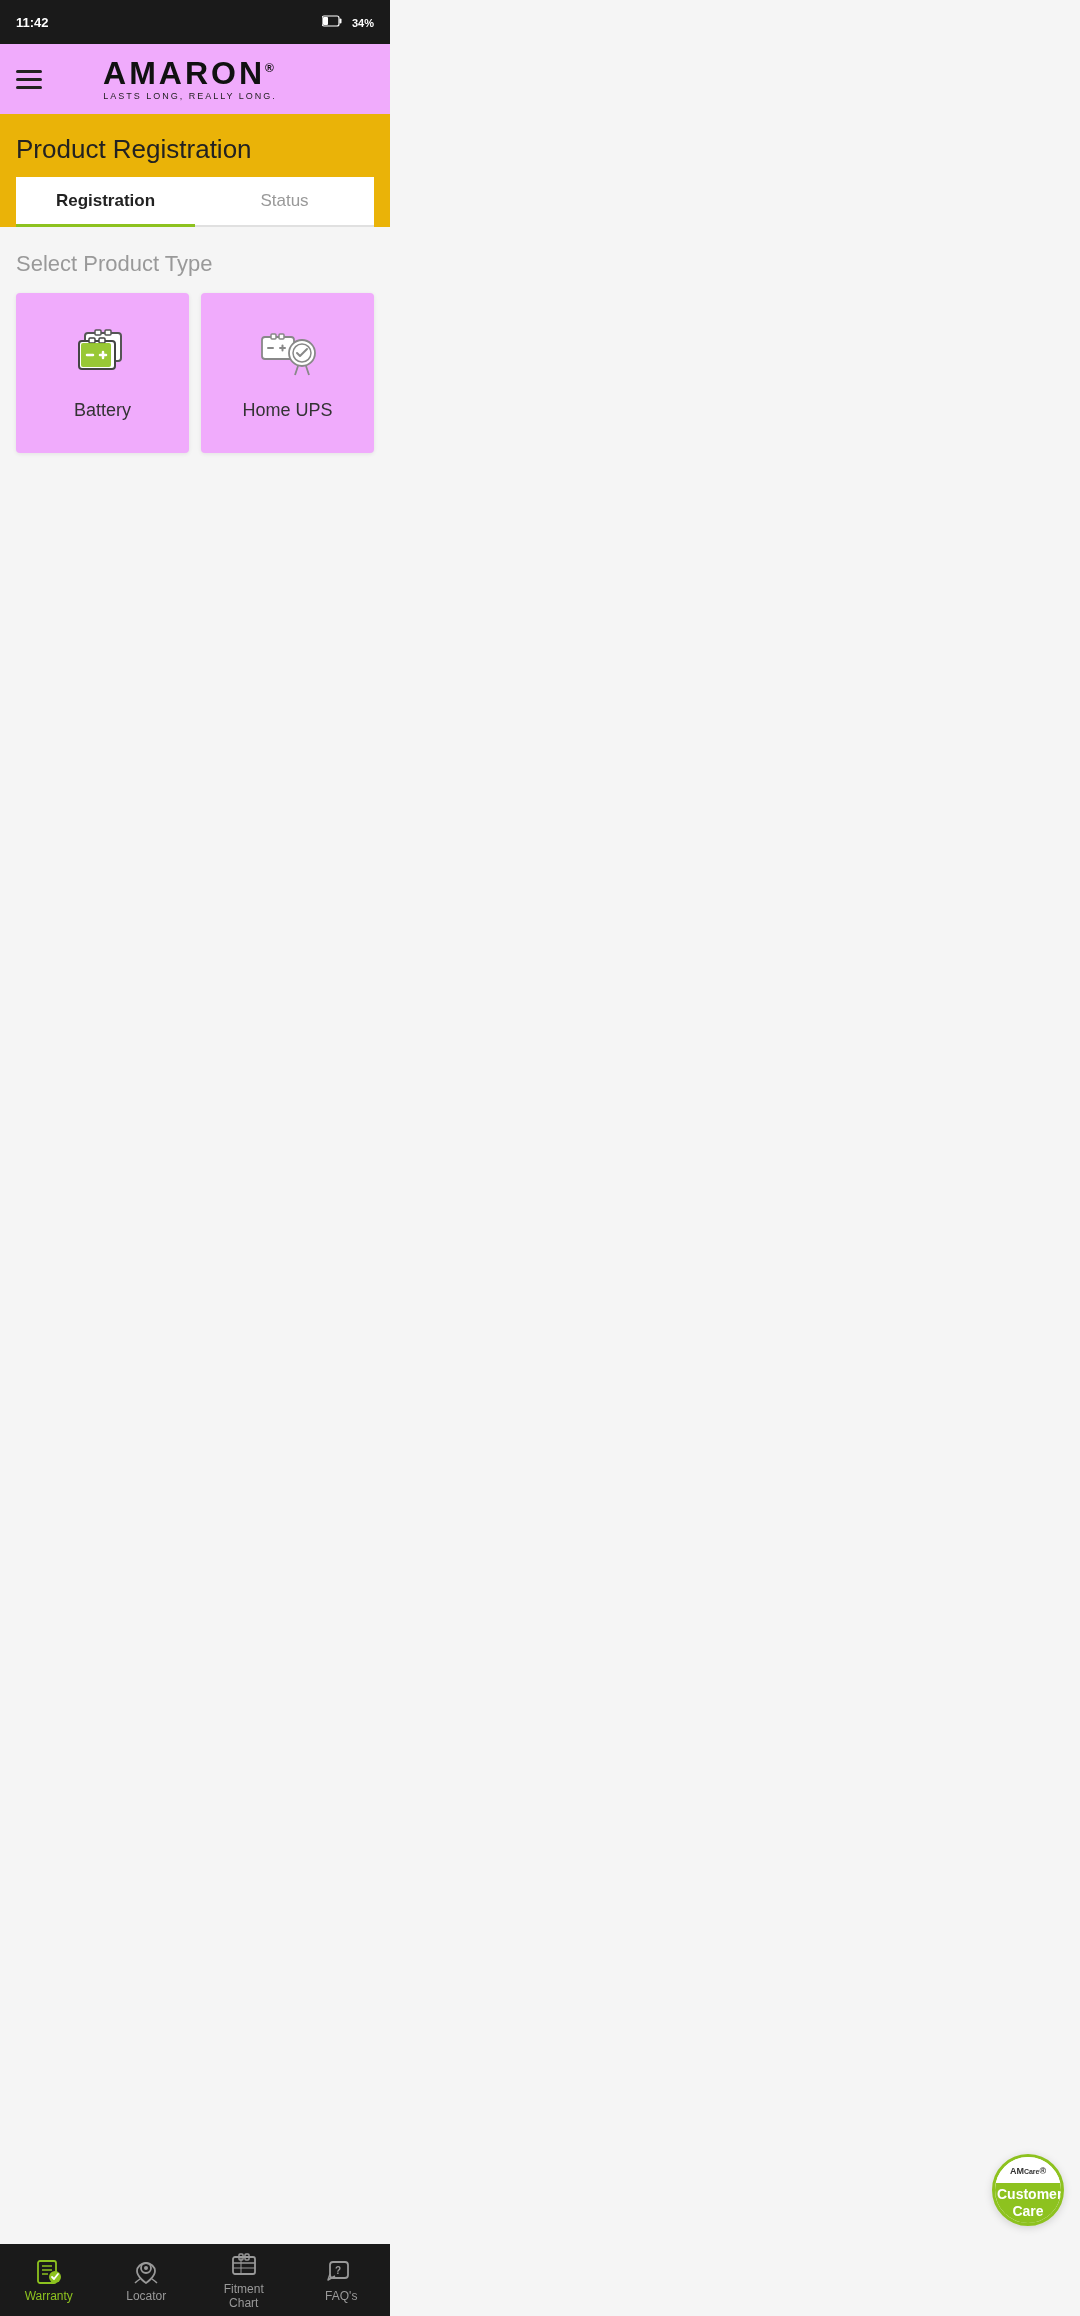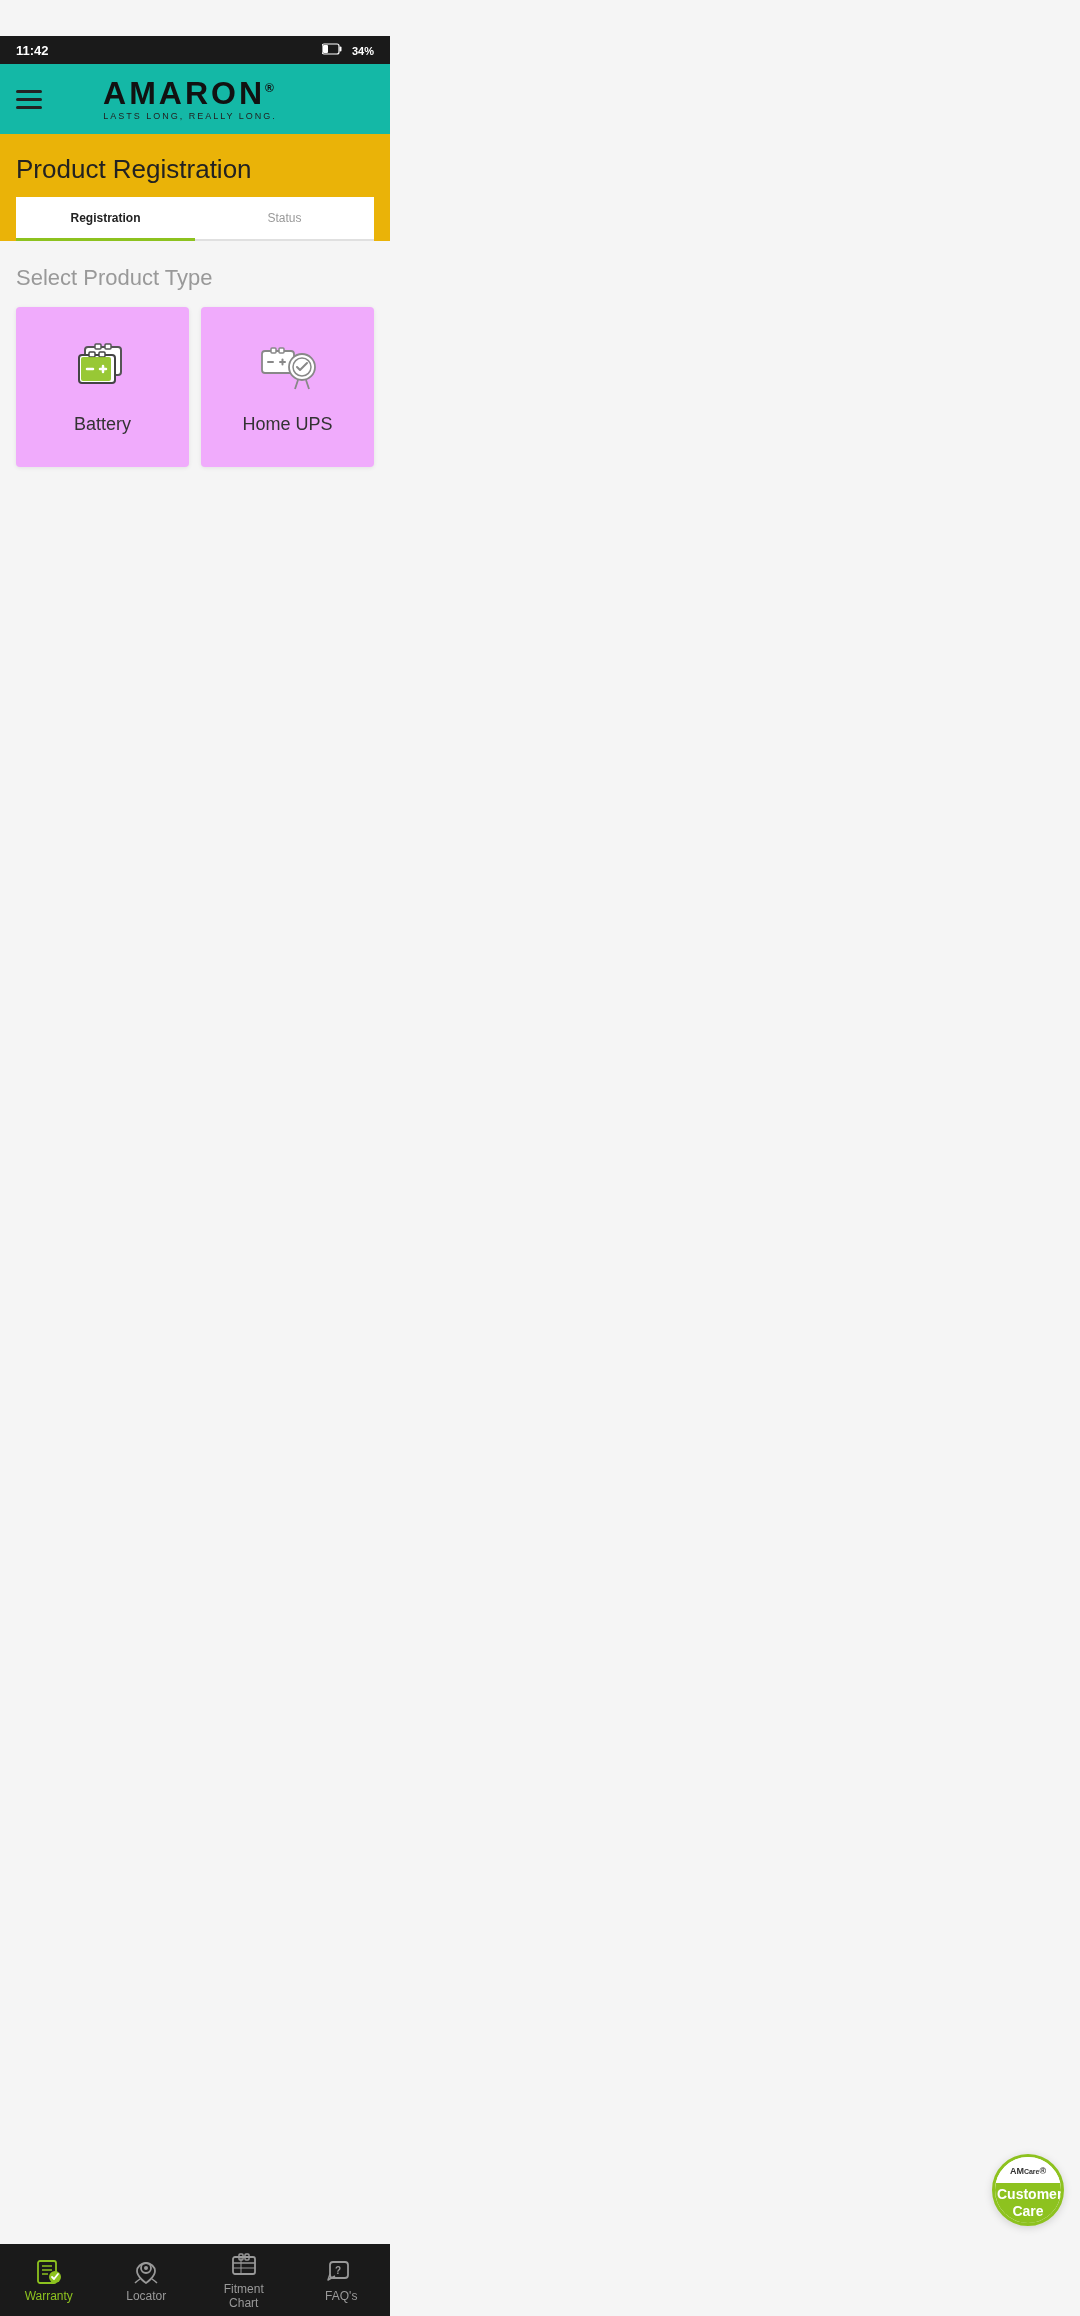--- a/index.html
+++ b/index.html
@@ -16,33 +16,32 @@
     
     .status-bar {
       background: #1a1a1a;
       color: white;
       display: flex;
       justify-content: space-between;
       align-items: center;
       padding: 6px 16px;
       font-size: 13px;
       font-weight: 600;
-      height: 28px;
-      margin-top: 36px;
+      height: 44px;
     }
     .status-right {
       display: flex;
       align-items: flex-end;
       gap: 10px;
       font-size: 11px;
     }
 
     
     .header {
-      background: #14b8a6;
+      background: #f0abfc;
       display: flex;
       align-items: center;
       padding: 10px 16px;
       height: 70px;
     }
     .hamburger-icon {
       display: flex;
       flex-direction: column;
       gap: 5px;
       cursor: pointer;
@@ -96,21 +95,21 @@
     
     .tabs {
       display: flex;
       background: #fff;
       border-bottom: 2px solid #e0e0e0;
     }
     .tab {
       flex: 1;
       text-align: center;
       padding: 14px 0;
-      font-size: 12px;
+      font-size: 17px;
       color: #999;
       cursor: pointer;
       position: relative;
     }
     .tab.active {
       color: #222;
       font-weight: 700;
     }
     .tab.active::after {
       content: '';

